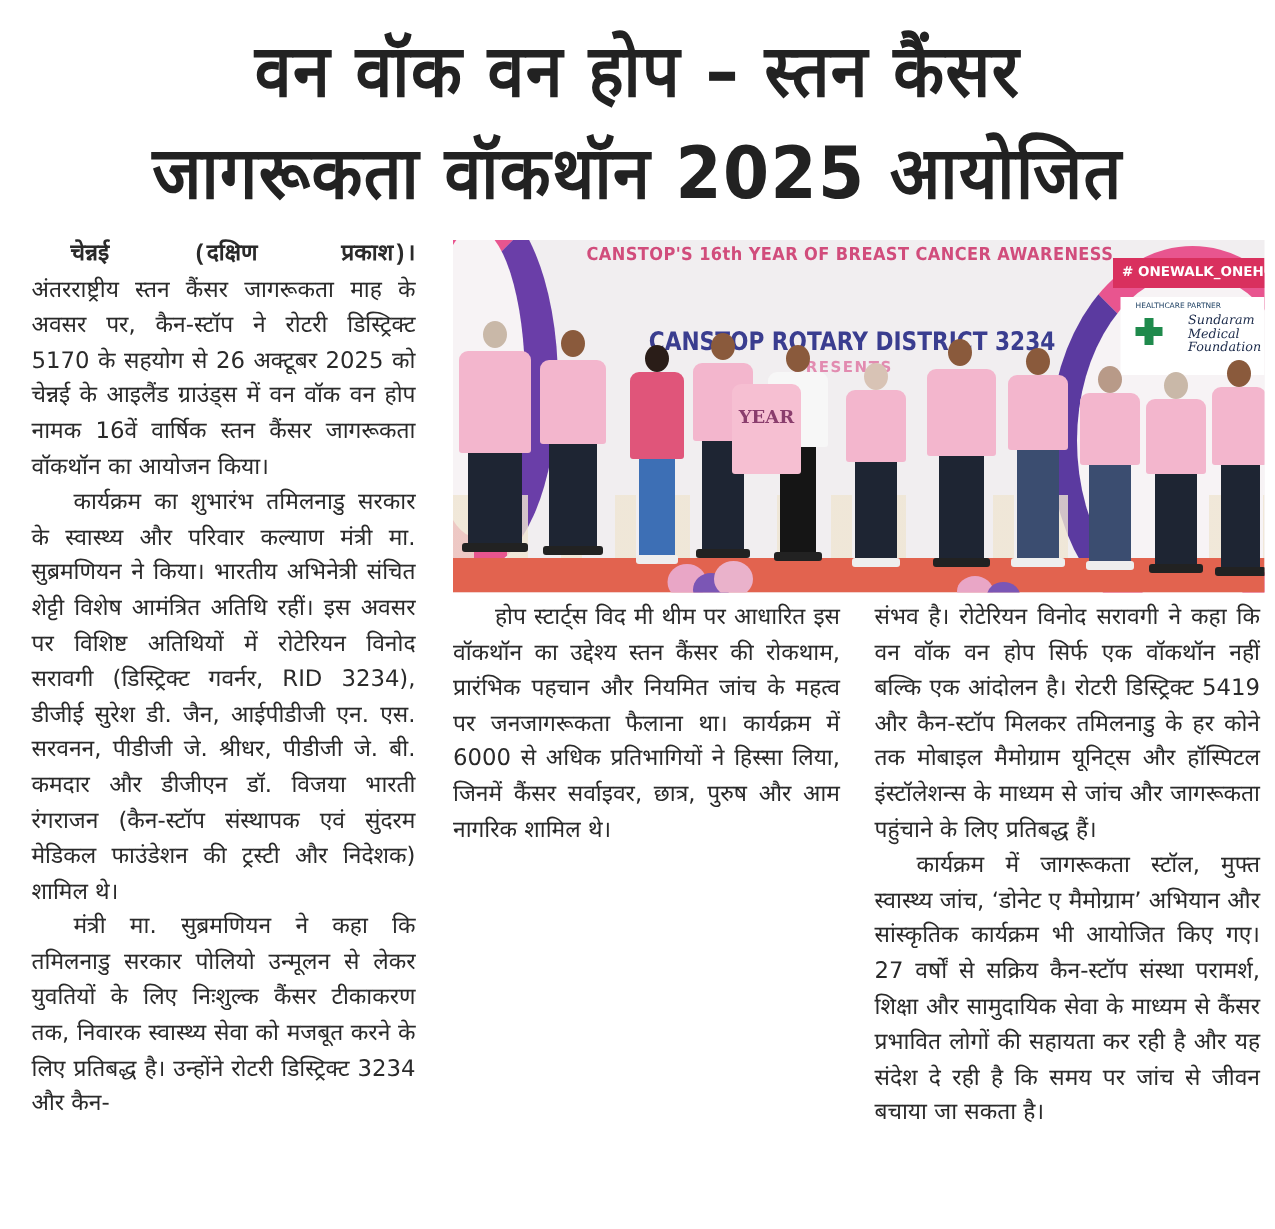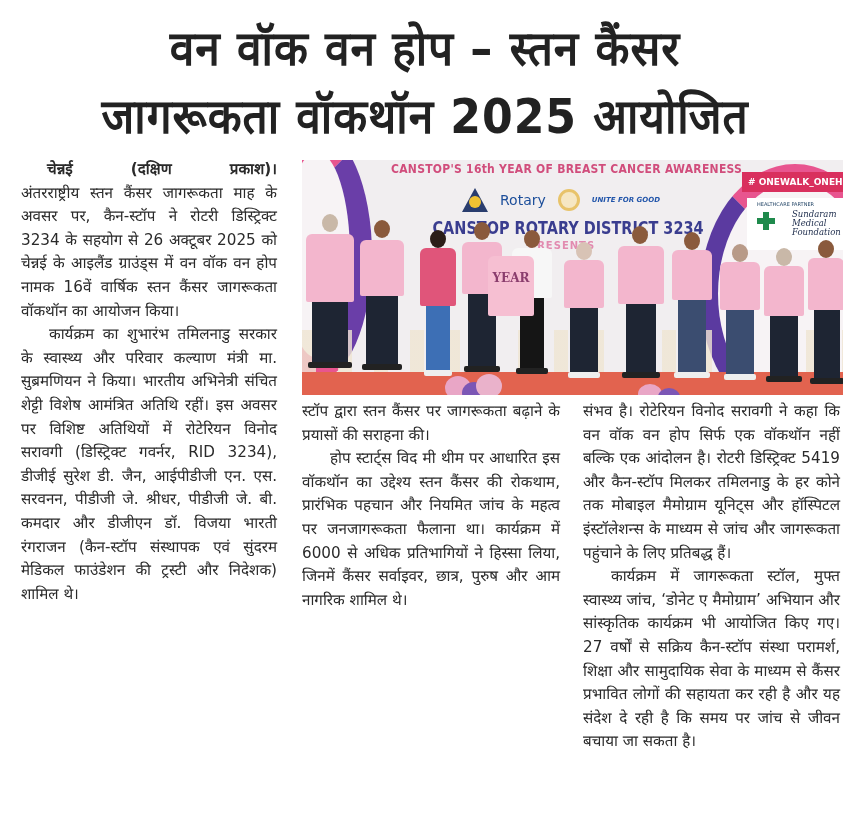--- a/index.html
+++ b/index.html
@@ -35,21 +35,21 @@
       line-height: 23.6px;
       text-align: justify;
       color: #2a2a2a;
     }
     .col p { text-indent: 0; }
     .col p.indent { text-indent: 28px; }
     .col-left { left: 21px; top: 158px; width: 256px; }
     .col-mid { left: 302px; top: 400px; width: 258px; }
     .col-right { left: 583px; top: 400px; width: 257px; }
 
-    .dateline { font-weight: bold; text-align: justify; text-align-last: justify; padding-left: 26px; }
+    .dateline { font-weight: bold; text-align: justify; text-align-last: justify; padding-left: 26px; font-family: Liberation Mono, monospace; }
 
     .photo {
       position: absolute; left: 302px; top: 160px; width: 541px; height: 235px;
       overflow: hidden; background: #f1eef0;
     }
     .photo .arc-left {
       position: absolute; left: -40px; top: -30px; width: 110px; height: 250px;
       border: 22px solid #e8558f; border-right-color: #6a3ea8; border-radius: 50%;
       background: #f7f3f5;
     }
@@ -138,34 +138,29 @@
 </head>
 <body>
 
 <div class="headline">
   <span class="line line1">वन वॉक वन होप – स्तन कैंसर</span>
   <span class="line line2">जागरूकता वॉकथॉन 2025 आयोजित</span>
 </div>
 
 <div class="col col-left">
   <p class="dateline">चेन्नई (दक्षिण प्रकाश)।</p>
-  <p>अंतरराष्ट्रीय स्तन कैंसर जागरूकता माह के अवसर पर, कैन-स्टॉप ने रोटरी डिस्ट्रिक्ट 3234 के सहयोग से 26 अक्टूबर 2025 को चेन्नई के आइलैंड ग्राउंड्स में वन वॉक वन होप नामक 16वें वार्षिक स्तन कैंसर जागरूकता वॉकथॉन का आयोजन किया।</p>
+  <p>अंतरराष्ट्रीय स्तन कैंसर जागरूकता माह के अवसर पर, कैन-स्टॉप ने रोटरी डिस्ट्रिक्ट 5170 के सहयोग से 26 अक्टूबर 2025 को चेन्नई के आइलैंड ग्राउंड्स में वन वॉक वन होप नामक 16वें वार्षिक स्तन कैंसर जागरूकता वॉकथॉन का आयोजन किया।</p>
   <p class="indent">कार्यक्रम का शुभारंभ तमिलनाडु सरकार के स्वास्थ्य और परिवार कल्याण मंत्री मा. सुब्रमणियन ने किया। भारतीय अभिनेत्री संचित शेट्टी विशेष आमंत्रित अतिथि रहीं। इस अवसर पर विशिष्ट अतिथियों में रोटेरियन विनोद सरावगी (डिस्ट्रिक्ट गवर्नर, RID 3234), डीजीई सुरेश डी. जैन, आईपीडीजी एन. एस. सरवनन, पीडीजी जे. श्रीधर, पीडीजी जे. बी. कमदार और डीजीएन डॉ. विजया भारती रंगराजन (कैन-स्टॉप संस्थापक एवं सुंदरम मेडिकल फाउंडेशन की ट्रस्टी और निदेशक) शामिल थे।</p>
+  <p class="indent">मंत्री मा. सुब्रमणियन ने कहा कि तमिलनाडु सरकार पोलियो उन्मूलन से लेकर युवतियों के लिए निःशुल्क कैंसर टीकाकरण तक, निवारक स्वास्थ्य सेवा को मजबूत करने के लिए प्रतिबद्ध है। उन्होंने रोटरी डिस्ट्रिक्ट 3234 और कैन-</p>
 </div>
 
 <div class="photo">
   <div class="arc-left"></div>
   <div class="arc-right"></div>
   <div class="banner-title">CANSTOP'S 16th YEAR OF BREAST CANCER AWARENESS</div>
-  <div class="logos">
-    <div class="logo-tri"></div>
-    <span class="rotary-text">Rotary</span>
-    <div class="rotary-wheel"></div>
-    <span class="unite-text">UNITE FOR GOOD</span>
-  </div>
   <div class="district-text">CANSTOP ROTARY DISTRICT 3234</div>
   <div class="presents-text">PRESENTS</div>
   <div class="hashtag-bar"># ONEWALK_ONEHOPE 2025</div>
   <div class="sponsor-box">
     <div class="label">HEALTHCARE PARTNER</div>
     <div class="cross"></div>
     <div class="name">Sundaram Medical Foundation</div>
   </div>
 
   <div class="chairs"></div>
@@ -240,20 +235,19 @@
   </div>
 
   <div class="balloon" style="left:143px;top:216px;width:26px;height:24px;background:#e9a6c6;"></div>
   <div class="balloon" style="left:160px;top:222px;width:24px;height:22px;background:#7b56b5;"></div>
   <div class="balloon" style="left:174px;top:214px;width:26px;height:24px;background:#eab2cb;"></div>
   <div class="balloon" style="left:336px;top:224px;width:24px;height:20px;background:#e9a6c6;"></div>
   <div class="balloon" style="left:356px;top:228px;width:22px;height:18px;background:#7b56b5;"></div>
 </div>
 
 <div class="col col-mid">
-  <p>स्टॉप द्वारा स्तन कैंसर पर जागरूकता बढ़ाने के प्रयासों की सराहना की।</p>
   <p class="indent">होप स्टार्ट्स विद मी थीम पर आधारित इस वॉकथॉन का उद्देश्य स्तन कैंसर की रोकथाम, प्रारंभिक पहचान और नियमित जांच के महत्व पर जनजागरूकता फैलाना था। कार्यक्रम में 6000 से अधिक प्रतिभागियों ने हिस्सा लिया, जिनमें कैंसर सर्वाइवर, छात्र, पुरुष और आम नागरिक शामिल थे।</p>
 </div>
 
 <div class="col col-right">
   <p>संभव है। रोटेरियन विनोद सरावगी ने कहा कि वन वॉक वन होप सिर्फ एक वॉकथॉन नहीं बल्कि एक आंदोलन है। रोटरी डिस्ट्रिक्ट 5419 और कैन-स्टॉप मिलकर तमिलनाडु के हर कोने तक मोबाइल मैमोग्राम यूनिट्स और हॉस्पिटल इंस्टॉलेशन्स के माध्यम से जांच और जागरूकता पहुंचाने के लिए प्रतिबद्ध हैं।</p>
   <p class="indent">कार्यक्रम में जागरूकता स्टॉल, मुफ्त स्वास्थ्य जांच, ‘डोनेट ए मैमोग्राम’ अभियान और सांस्कृतिक कार्यक्रम भी आयोजित किए गए। 27 वर्षों से सक्रिय कैन-स्टॉप संस्था परामर्श, शिक्षा और सामुदायिक सेवा के माध्यम से कैंसर प्रभावित लोगों की सहायता कर रही है और यह संदेश दे रही है कि समय पर जांच से जीवन बचाया जा सकता है।</p>
 </div>
 
 </body></html>

